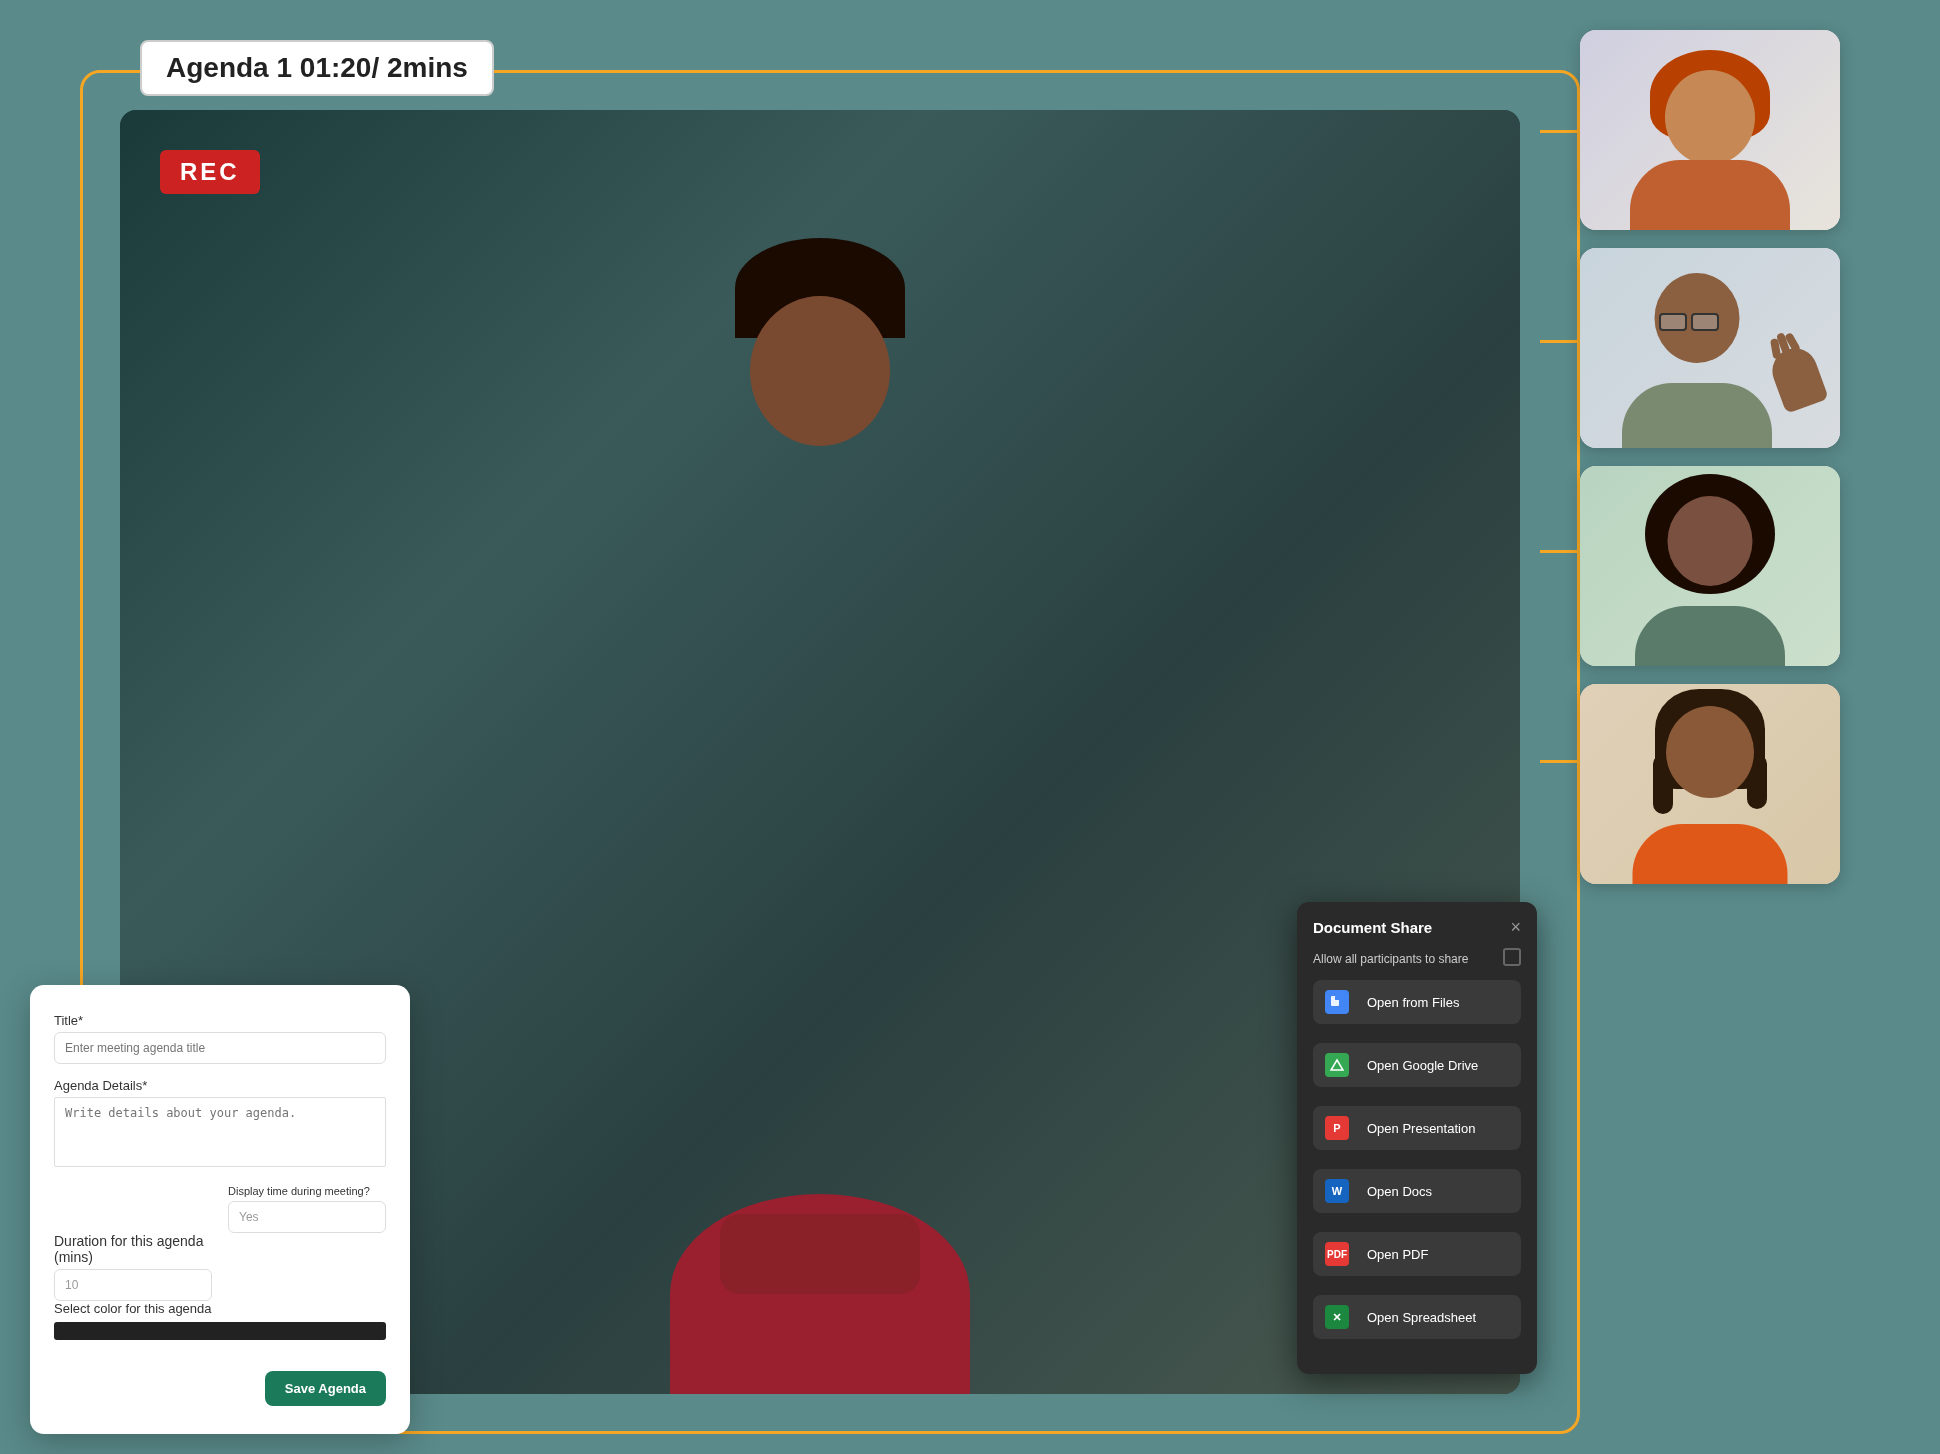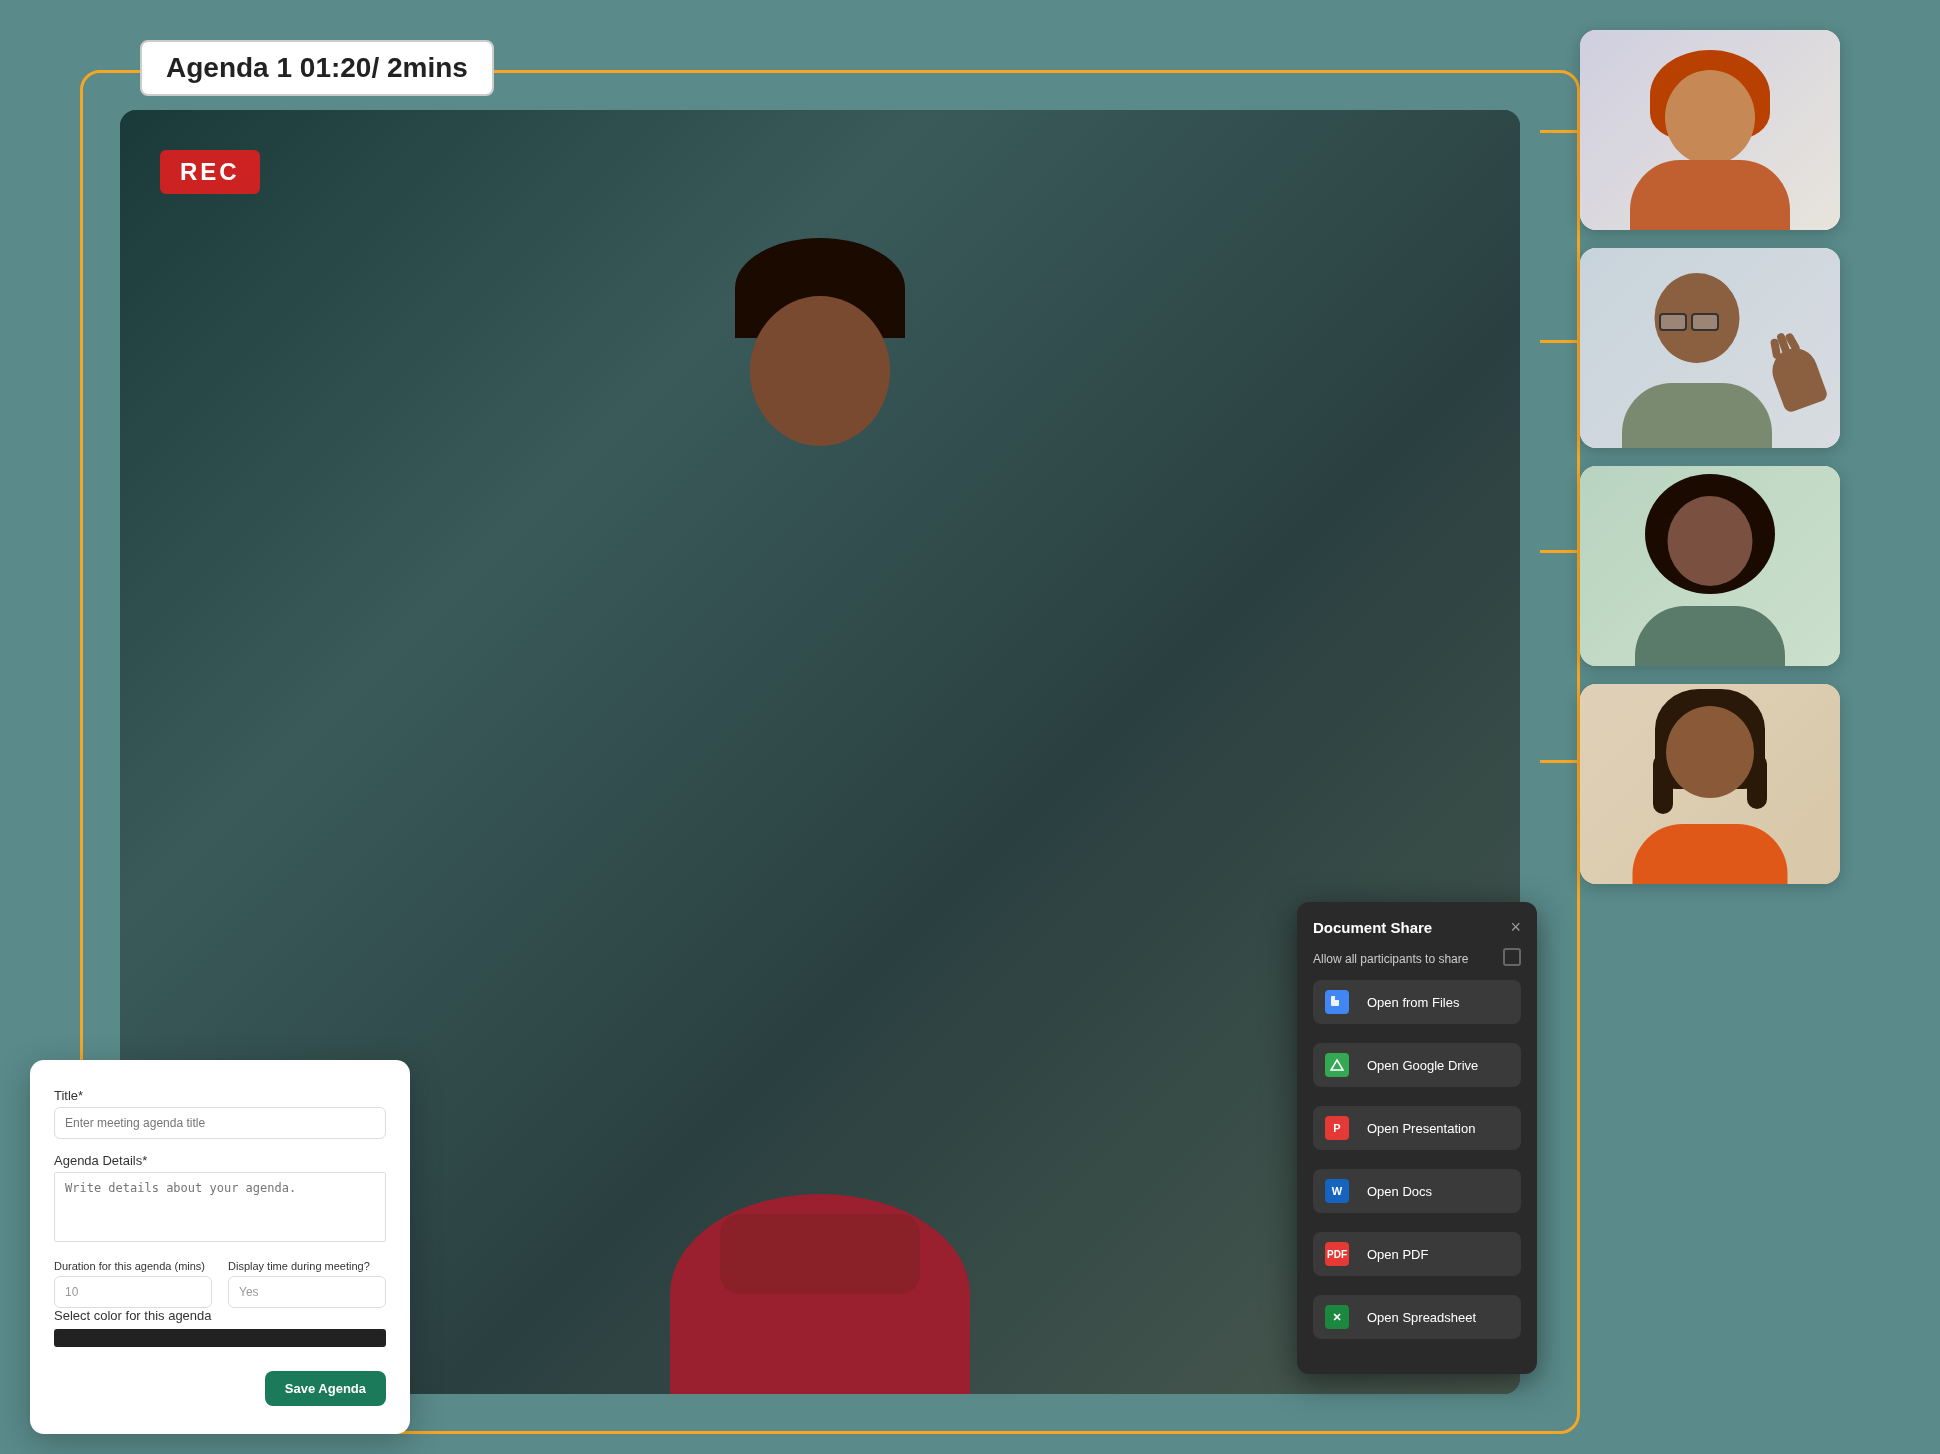--- a/index.html
+++ b/index.html
@@ -196,21 +196,21 @@
     .save-btn {
       background: #1a7a5a;
       color: white;
       border: none;
       border-radius: 8px;
       padding: 10px 20px;
       font-size: 13px;
       font-weight: 600;
       cursor: pointer;
       float: right;
-      margin-top: 10px;
+      margin-top: 17px;
     }
 
     
     .doc-share-popup {
       position: absolute;
       bottom: 80px;
       right: 23px;
       width: 240px;
       background: #2a2a2a;
       border-radius: 12px;
@@ -417,21 +417,21 @@
         <input class="form-input" type="text" placeholder="Enter meeting agenda title" style="">
       </div>
 
       <div class="form-field">
         <label class="form-label">Agenda Details*</label>
         <textarea class="form-textarea" placeholder="Write details about your agenda." style=""></textarea>
       </div>
 
       <div class="form-row">
         <div class="form-row-item">
-          <label class="form-label" style="font-size:11px;">Duration for this agenda (mins)</label>
+          <label class="form-label" style="font-size:14px;margin-top:48px;">Duration for this agenda (mins)</label>
           <input class="form-input" type="text" value="10" style="">
         </div>
         <div class="form-row-item">
           <label class="form-label" style="font-size:11px;">Display time during meeting?</label>
           <input class="form-input" type="text" value="Yes" style="">
         </div>
       </div>
 
       <div class="form-field">
         <label class="form-label">Select color for this agenda</label>

